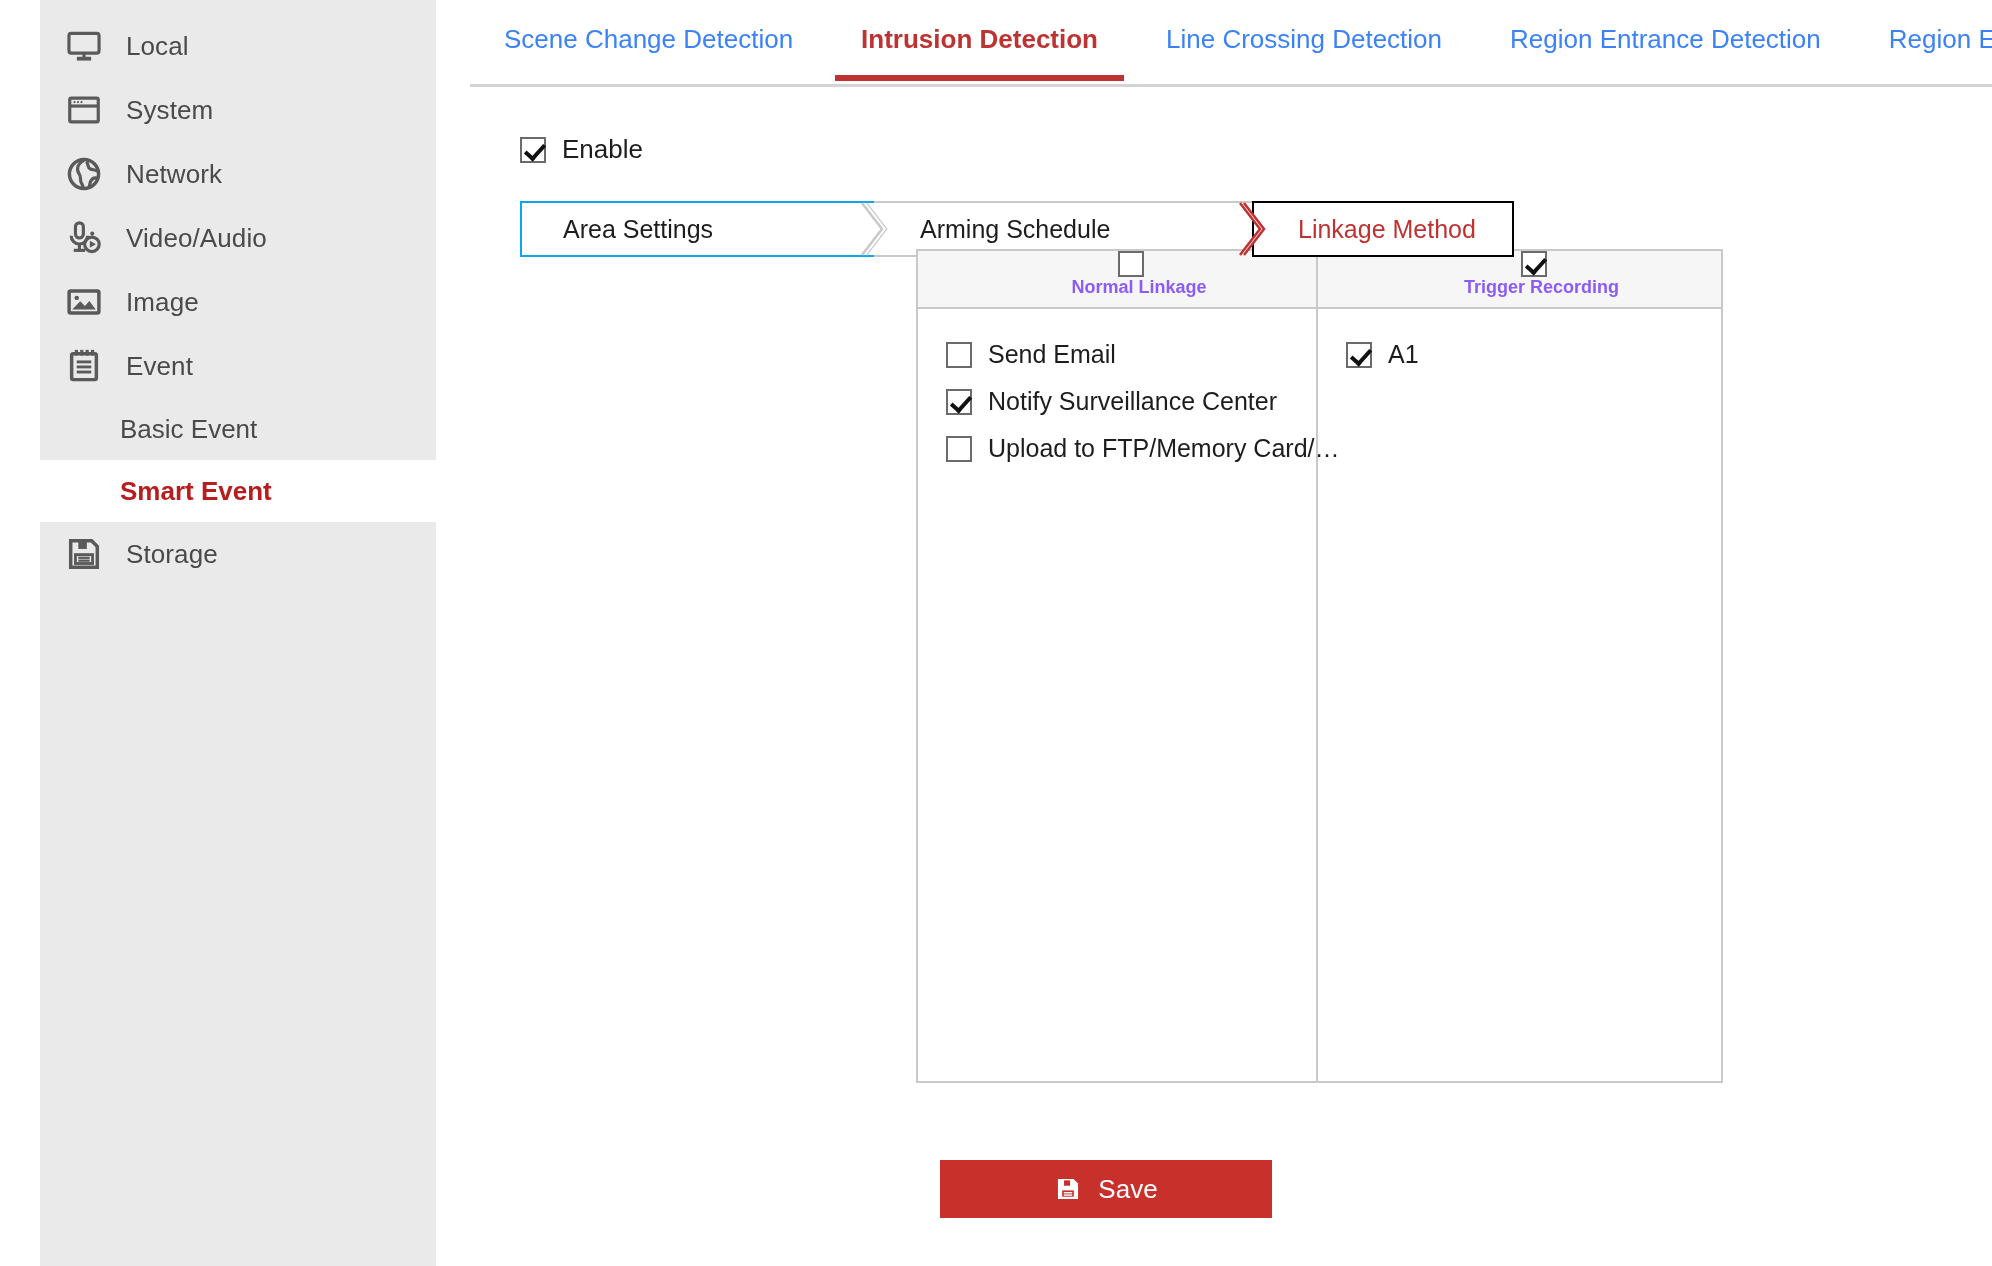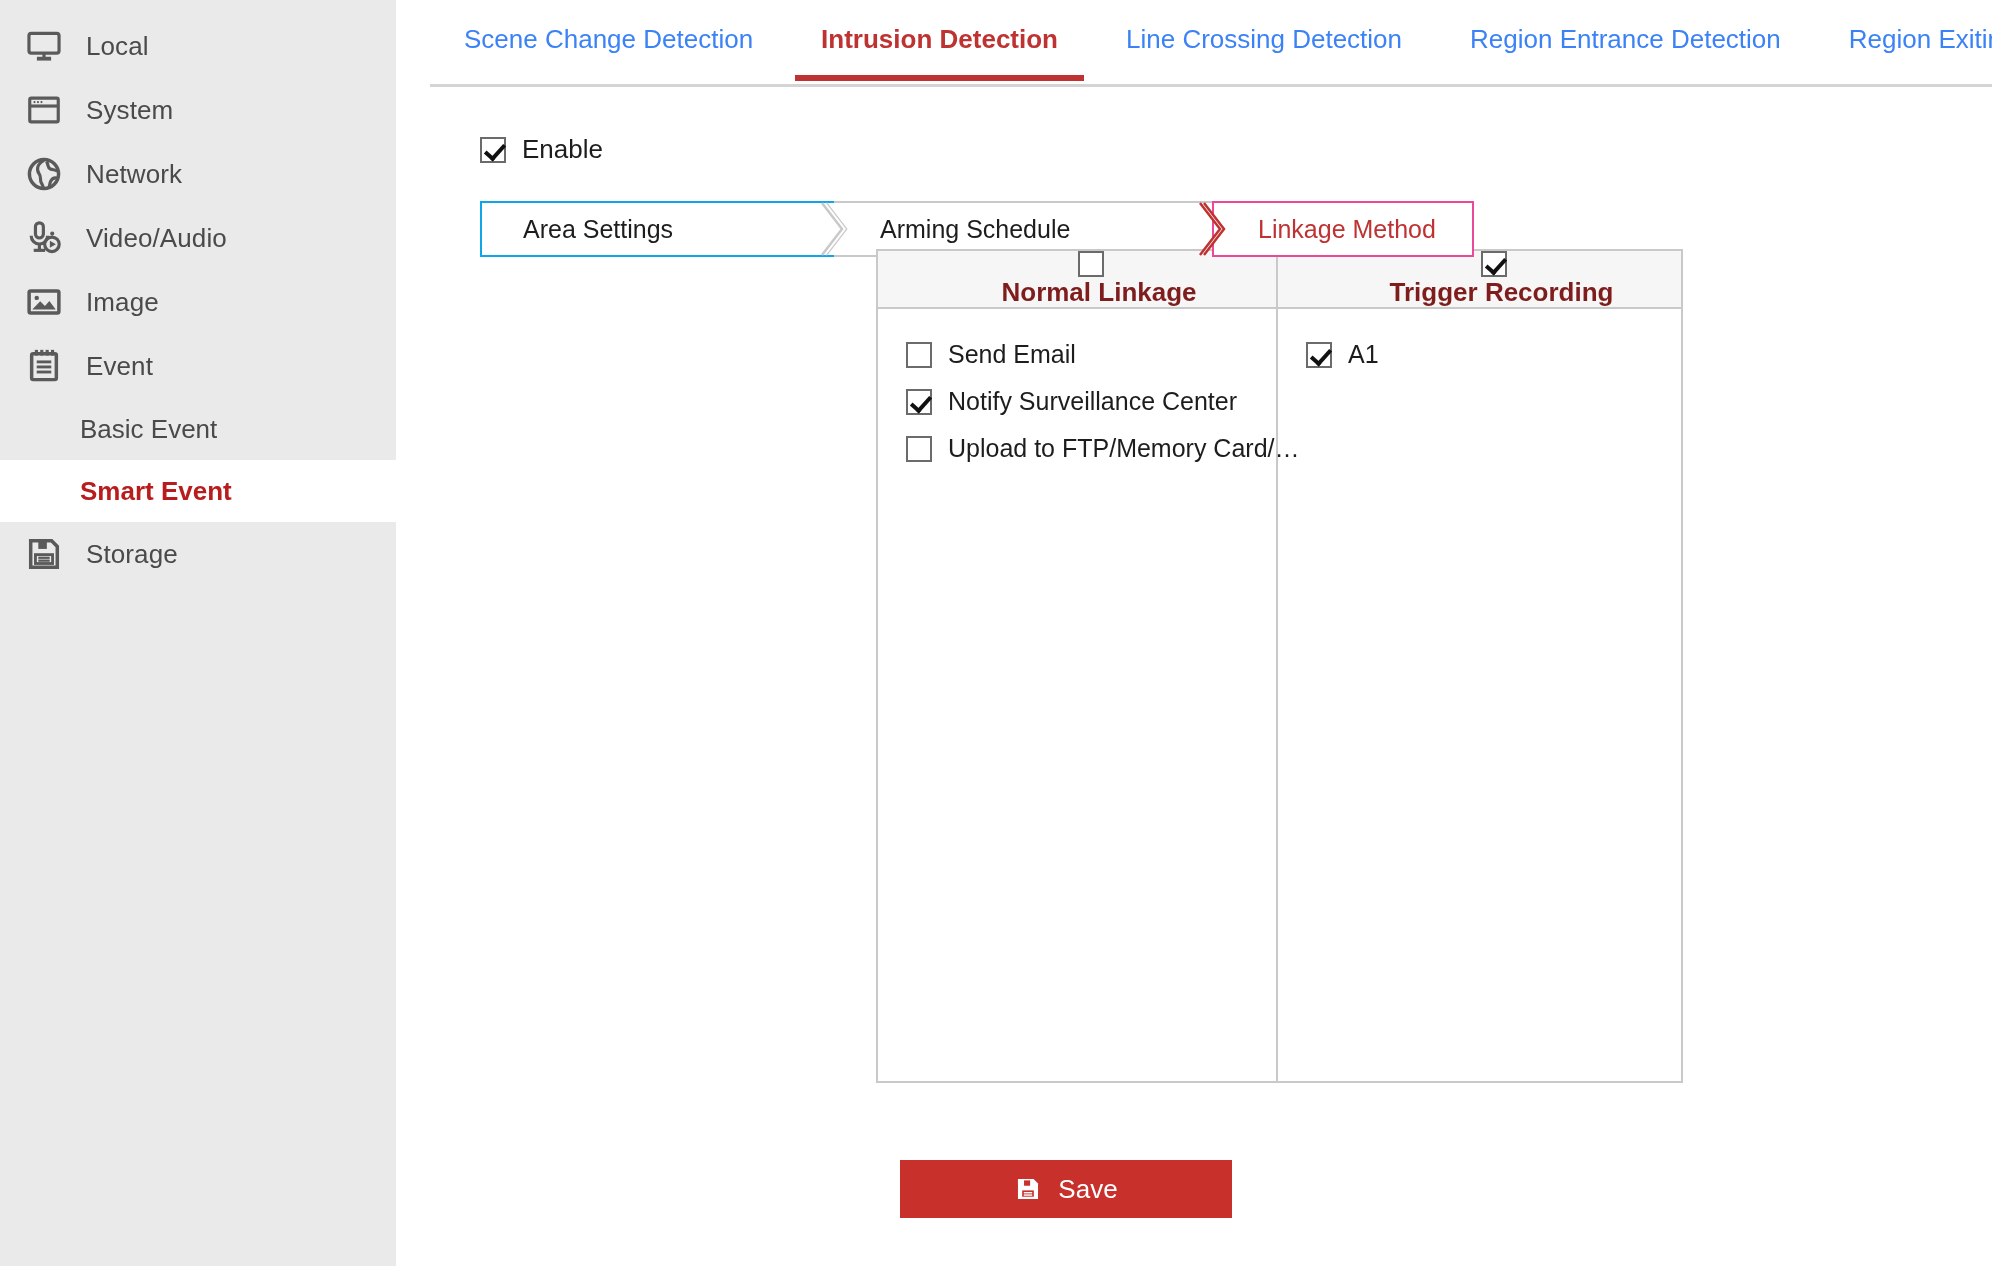--- a/index.html
+++ b/index.html
@@ -7,20 +7,21 @@
     margin: 0; padding: 0;
     width: 1992px; height: 1266px;
     background: #ffffff;
     font-family: "Liberation Sans", sans-serif;
     overflow: hidden;
   }
   #app {
     position: relative;
     width: 1864px; height: 1266px;
     display: flex;
+    margin-left: 40px;
   }
 
   
   #sidebar {
     width: 396px;
     height: 1266px;
     background: #eaeaea;
     flex: 0 0 396px;
     padding-top: 14px;
   }
@@ -168,21 +169,21 @@
     padding-left: 41px;
   }
   #step-1 {
     left: 354px; width: 380px;
     border-top: 2px solid #c9c9c9;
     border-bottom: 2px solid #c9c9c9;
     padding-left: 46px;
   }
   #step-2 {
     left: 732px; width: 262px;
-    border: 2px solid #ec4899;
+    border: 2px solid #000000;
     padding-left: 44px;
     color: #bf3232;
     z-index: 3;
   }
   .chev {
     position: absolute;
     top: 0;
     width: 34px; height: 56px;
     z-index: 4;
     pointer-events: none;
@@ -218,23 +219,23 @@
   .lk-col.right { flex: 1 1 auto; }
   .lk-col.left.head-cell,
   .lk-col.left.body-cell { border-right: 2px solid #c9c9c9; }
   .head-cell {
     display: flex;
     align-items: center;
     padding-left: 28px;
     height: 100%;
   }
   .head-cell .h-label {
-    font-size: 26px;
+    font-size: 18px;
     font-weight: bold;
-    color: #7f1d1d;
+    color: #8b5cf6;
     margin-left: 16px;
   }
   .body-cell {
     padding-top: 22px;
     height: 100%;
   }
   .lk-row {
     display: flex;
     align-items: center;
     height: 47px;

